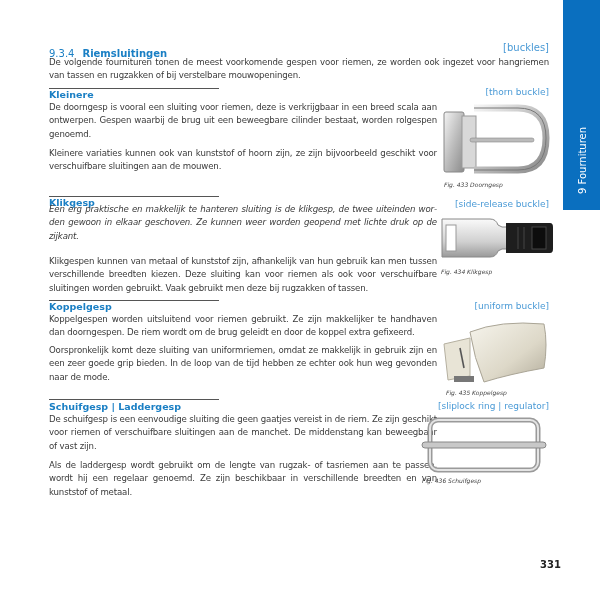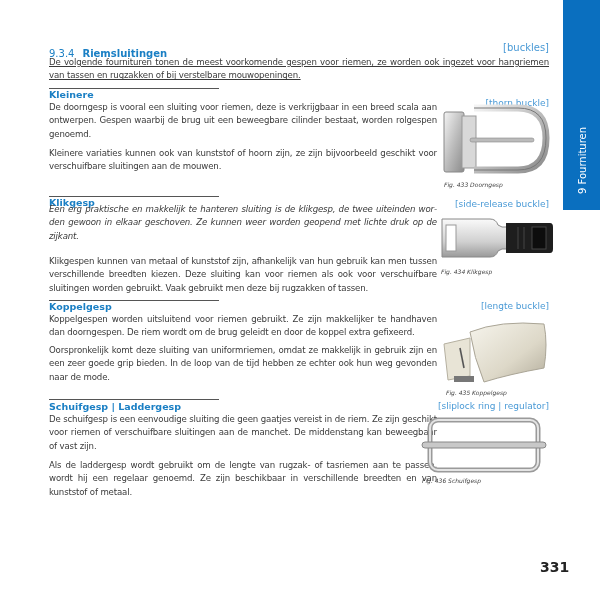--- a/index.html
+++ b/index.html
@@ -48,39 +48,39 @@
     .sub-tag {
       position: absolute; right: 51px; color: #4a9ad6; font-size: 9px;
     }
     .figure { position: absolute; }
     .caption {
       position: absolute; font-size: 6px; font-style: italic; color: #444;
       white-space: nowrap;
     }
     .page-number {
       position: absolute; left: 540px; top: 559px;
-      font-size: 14px; font-weight: bold; color: #222;
+      font-size: 10px; font-weight: bold; color: #222;
     }
   </style>
 </head>
 <body>
 
 <div class="side-tab">
   <span class="side-tab-label">9 Fournituren</span>
 </div>
 
 <div class="section-head">
   <span class="section-number">9.3.4</span><span class="section-title">Riemsluitingen</span>
   <span class="tag">[buckles]</span>
 </div>
-<p class="para intro" style="margin:0;text-decoration:underline;">De volgende fournituren tonen de meest voorkomende gespen voor riemen, ze worden ook ingezet voor hangriemen van tassen en rugzakken of bij verstelbare mouwopeningen.</p>
+<p class="para intro" style="margin:0;">De volgende fournituren tonen de meest voorkomende gespen voor riemen, ze worden ook ingezet voor hangriemen van tassen en rugzakken of bij verstelbare mouwopeningen.</p>
 
 <div class="rule" style="top:88px;"></div>
 <div class="sub-title" style="top:89px;">Kleinere</div>
-<div class="sub-tag" style="top:98px;">[thorn buckle]</div>
+<div class="sub-tag" style="top:87px;">[thorn buckle]</div>
 <p class="para" style="top:101px;margin:0;">De doorngesp is vooral een sluiting voor riemen, deze is verkrijgbaar in een breed scala aan ontwerpen. Gespen waarbij de brug uit een beweegbare cilinder bestaat, worden rol­gespen genoemd.</p>
 <p class="para" style="top:147px;margin:0;">Kleinere variaties kunnen ook van kunststof of hoorn zijn, ze zijn bijvoorbeeld geschikt voor verschuifbare sluitingen aan de mouwen.</p>
 <div class="figure" style="left:440px;top:100px;width:115px;height:78px;">
   <svg width="115" height="78" viewBox="0 0 115 78">
     <defs>
       <linearGradient id="metal1" x1="0" y1="0" x2="1" y2="1">
         <stop offset="0" stop-color="#f4f4f4"></stop>
           <stop offset="0.5" stop-color="#bdbdbd"></stop>
           <stop offset="1" stop-color="#8a8a8a"></stop>
       </linearGradient>
@@ -113,21 +113,21 @@
     <path d="M66 10 H110 Q113 10 113 14 V36 Q113 40 110 40 H66 Z" fill="#1e1e1e"></path>
     <rect x="92" y="14" width="14" height="22" fill="#0d0d0d" stroke="#444" stroke-width="1"></rect>
     <line x1="78" y1="14" x2="78" y2="36" stroke="#444" stroke-width="1"></line>
     <line x1="84" y1="14" x2="84" y2="36" stroke="#444" stroke-width="1"></line>
   </svg>
 </div>
 <div class="caption" style="left:441px;top:268px;">Fig. 434 Klikgesp</div>
 
 <div class="rule" style="top:300px;"></div>
 <div class="sub-title" style="top:301px;">Koppelgesp</div>
-<div class="sub-tag" style="top:301px;">[lengte buckle]</div>
+<div class="sub-tag" style="top:301px;">[uniform buckle]</div>
 <p class="para" style="top:313px;margin:0;">Koppelgespen worden uitsluitend voor riemen gebruikt. Ze zijn makkelijker te handhaven dan doorngespen. De riem wordt om de brug geleidt en door de koppel extra gefixeerd.</p>
 <p class="para" style="top:344px;margin:0;">Oorspronkelijk komt deze sluiting van uniformriemen, omdat ze makkelijk in gebruik zijn en een zeer goede grip bieden. In de loop van de tijd hebben ze echter ook hun weg ge­vonden naar de mode.</p>
 <div class="figure" style="left:440px;top:318px;width:112px;height:66px;">
   <svg width="112" height="66" viewBox="0 0 112 66">
     <defs>
       <linearGradient id="metal3" x1="0" y1="0" x2="1" y2="1">
         <stop offset="0" stop-color="#f6f4ec"></stop>
           <stop offset="0.6" stop-color="#ddd8c8"></stop>
           <stop offset="1" stop-color="#b3ad9c"></stop>
       </linearGradient>

